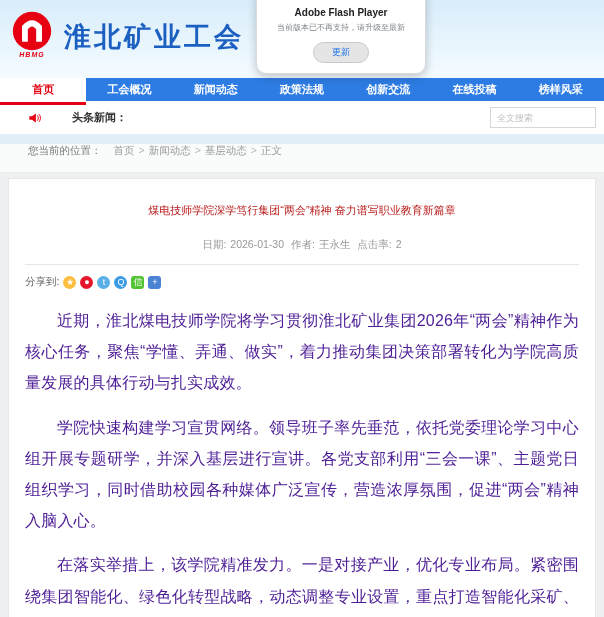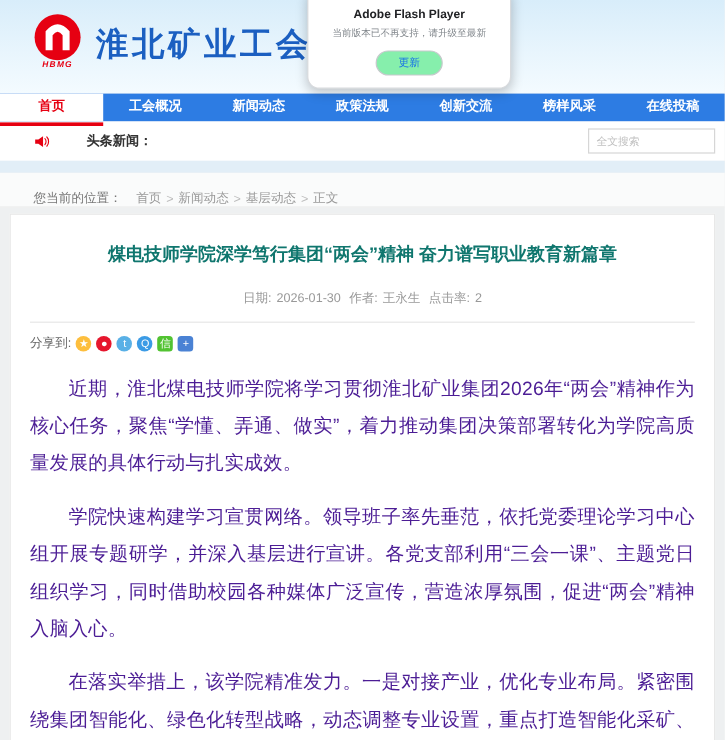--- a/index.html
+++ b/index.html
@@ -6,37 +6,37 @@
   html,body { width:604px; height:617px; overflow:hidden; }
   body {
     font-family:"Liberation Sans","DejaVu Sans",sans-serif;
     background:#eef0f1; position:relative; color:#333;
   }
   
   .header {
     height:78px; position:relative;
     background:linear-gradient(180deg,#d8edfa 0%,#e8f5fd 55%,#f4fbff 100%);
   }
-  .logo-wrap { position:absolute; left:26px; top:11px; display:flex; align-items:flex-start; gap:10px; }
+  .logo-wrap { position:absolute; left:10px; top:11px; display:flex; align-items:flex-start; gap:10px; }
   .emblem { width:44px; text-align:center; }
   .emblem svg { width:40px; height:40px; display:block; margin:0 auto; }
   .emblem-abbr { font-size:7px; font-weight:bold; font-style:italic; color:#e60012; letter-spacing:1px; }
   .site-name { font-size:27px; font-weight:bold; color:#1b5fc1; letter-spacing:3px; margin-top:8px; }
   
   .flash-popup {
     position:absolute; left:256px; top:-10px; width:170px; z-index:20;
     background:#fff; border:1px solid #d8dadd; border-radius:10px;
     box-shadow:0 3px 10px rgba(0,0,0,.22);
     padding:16px 8px 10px; text-align:center;
   }
   .flash-title { font-size:10px; font-weight:bold; color:#202124; margin-bottom:4px; }
   .flash-msg { font-size:8px; color:#80868b; line-height:1.5; }
   .flash-btn {
     display:inline-block; margin-top:8px; padding:3px 18px;
-    border:1px solid #c6c9cc; border-radius:12px; background:#86efac;
+    border:1px solid #c6c9cc; border-radius:12px; background:#e5e5e5;
     color:#1a73e8; font-size:9px; cursor:pointer;
   }
   
   .navbar { height:23px; background:#2d7ce3; display:flex; position:relative; z-index:5; }
   .nav-tab {
     flex:1; text-align:center; line-height:23px; color:#fff;
     font-size:11px; font-weight:bold; cursor:pointer; position:relative;
   }
   .nav-tab.active { background:#fff; color:#e60012; }
   .nav-tab.active::after {
@@ -51,30 +51,30 @@
   .search-box { margin-left:auto; display:flex; align-items:center; }
   .search-input {
     width:106px; height:21px; border:1px solid #d6d6d6; font-size:9px;
     padding:0 6px; color:#333; outline:none;
   }
   .search-input::placeholder { color:#c0c0c0; }
   .strip { height:10px; background:#e2eef7; }
   
   .breadcrumb {
     height:29px; background:#fafbfb; border-bottom:1px solid #ececec;
-    display:flex; align-items:flex-end; padding-left:28px; font-size:10.5px; color:#999;
+    display:flex; align-items:flex-start; padding-left:28px; font-size:10.5px; color:#999;
   }
   .crumb-label { color:#777; margin-right:8px; }
   .crumb-link { color:#999; margin:0 4px; cursor:pointer; }
   .crumb-sep { color:#bbb; }
   .crumb-current { color:#999; margin:0 4px; }
   
   .main { padding:5px 8px 0; }
   .card { background:#fff; border:1px solid #e8e8e8; padding:22px 16px 30px; min-height:470px; }
-  .article-title { text-align:center; font-size:15px; font-weight:bold; color:#0f766e; margin:2px 0 20px; }
+  .article-title { text-align:center; font-size:11px; font-weight:normal; color:#b91c1c; margin:2px 0 20px; }
   .article-meta { text-align:center; font-size:10.5px; color:#999; margin-bottom:12px; }
   .article-meta span { margin:16px 2px; }
   .divider { border:none; border-top:1px solid #e6e6e6; margin:8px 0 10px; }
   .share-row { display:flex; align-items:center; margin:4px 0 16px; font-size:10.5px; color:#666; }
   .share-icon {
     width:13px; height:13px; margin-left:4px; color:#fff; font-size:9px;
     line-height:13px; text-align:center; border-radius:3px; cursor:pointer; overflow:hidden;
   }
   .share-icon.round { border-radius:50%; }
   .article-body p {
@@ -103,22 +103,22 @@
     <button class="flash-btn">更新</button>
   </div>
 </div>
 
 <div class="navbar">
   <div class="nav-tab active">首页</div>
   <div class="nav-tab">工会概况</div>
   <div class="nav-tab">新闻动态</div>
   <div class="nav-tab">政策法规</div>
   <div class="nav-tab">创新交流</div>
+  <div class="nav-tab">在线投稿</div>
   <div class="nav-tab">榜样风采</div>
-  <div class="nav-tab">在线投稿</div>
 </div>
 
 <div class="ticker">
   <svg class="speaker" viewBox="0 0 16 16">
     <path d="M1.5 6v4h3l4.5 3.2V2.8L4.5 6z" fill="#e60012"></path>
     <path d="M10.8 5.2c1.4 1.2 1.4 4.4 0 5.6M12.6 3.6c2.2 2 2.2 6.8 0 8.8" stroke="#e60012" stroke-width="1.1" fill="none" stroke-linecap="round"></path>
   </svg>
   <span class="ticker-label">头条新闻：</span>
   <div class="search-box">
     <input class="search-input" type="text" placeholder="全文搜索" style="">

